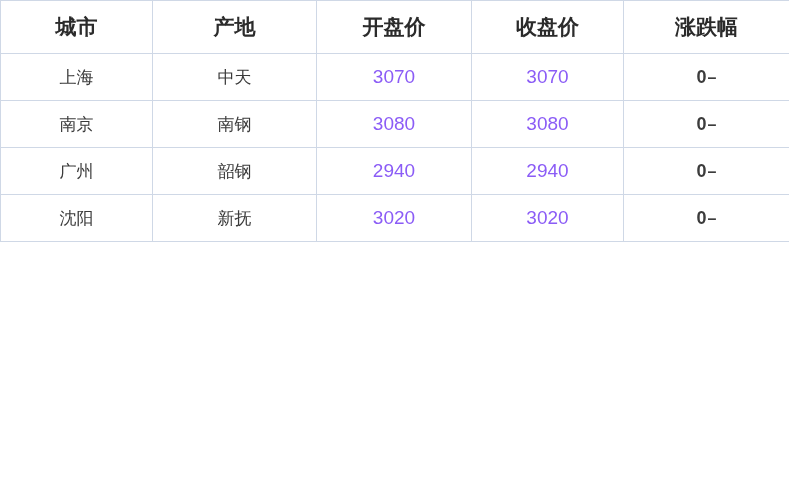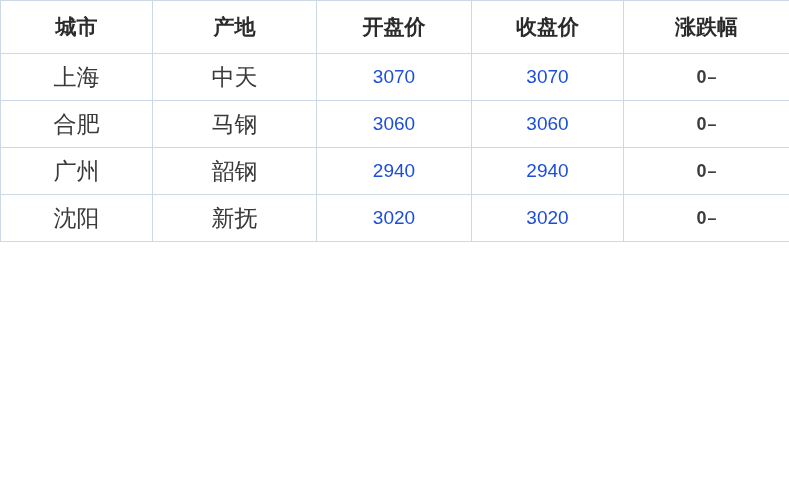--- a/index.html
+++ b/index.html
@@ -38,26 +38,26 @@
     font-size: 21px;
     font-weight: bold;
     color: #2b2b2b;
   }
   .price-table tbody td {
     font-size: 19px;
     font-weight: normal;
   }
   .price-table tbody td.city,
   .price-table tbody td.origin {
-    font-size: 23px;
+    font-size: 17px;
     color: #3a3a3a;
   }
   .price-table tbody td.num {
     font-size: 19px;
-    color: #1d4ed8;
+    color: #8b5cf6;
   }
   .price-table tbody td.change {
     font-size: 18px;
     font-weight: bold;
   }
   .chg-flat {
     color: #2f7fd0;
   }
   .chg-down {
     color: #109b4e;
@@ -92,24 +92,24 @@
   </thead>
   <tbody id="table-body">
       <tr>
         <td class="city">上海</td>
         <td class="origin">中天</td>
         <td class="num">3070</td>
         <td class="num">3070</td>
         <td class="change chg-flat"><span class="chg-val">0</span><span class="chg-sym">–</span></td>
       </tr>
       <tr>
-        <td class="city">合肥</td>
-        <td class="origin">马钢</td>
-        <td class="num">3060</td>
-        <td class="num">3060</td>
+        <td class="city">南京</td>
+        <td class="origin">南钢</td>
+        <td class="num">3080</td>
+        <td class="num">3080</td>
         <td class="change chg-flat"><span class="chg-val">0</span><span class="chg-sym">–</span></td>
       </tr>
       <tr>
         <td class="city">广州</td>
         <td class="origin">韶钢</td>
         <td class="num">2940</td>
         <td class="num">2940</td>
         <td class="change chg-flat"><span class="chg-val">0</span><span class="chg-sym">–</span></td>
       </tr>
       <tr>

